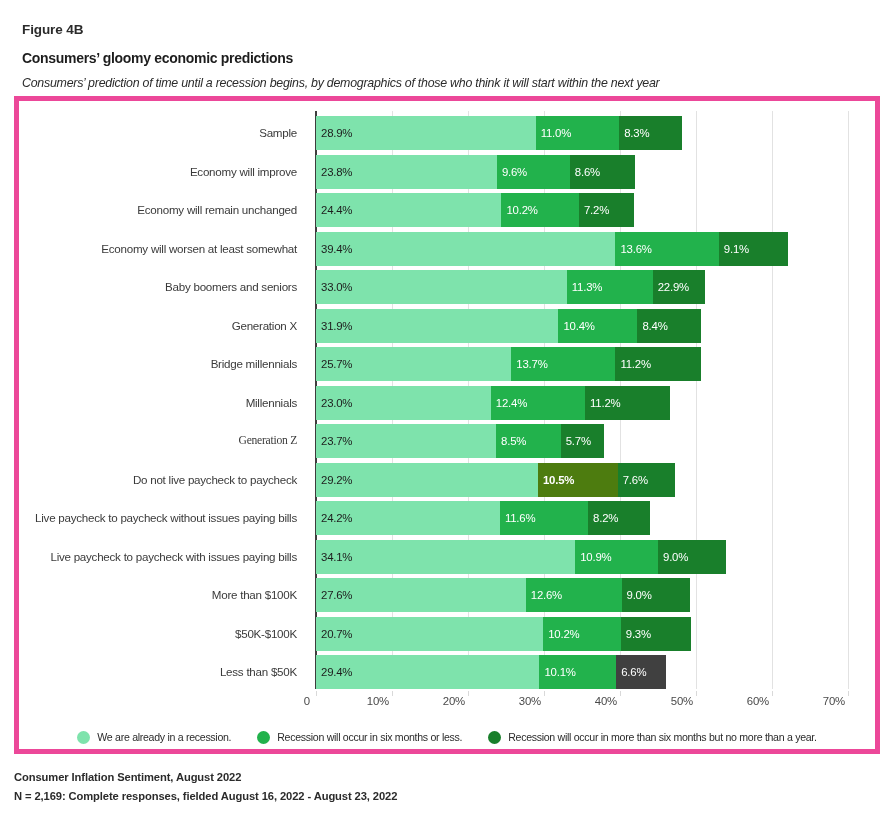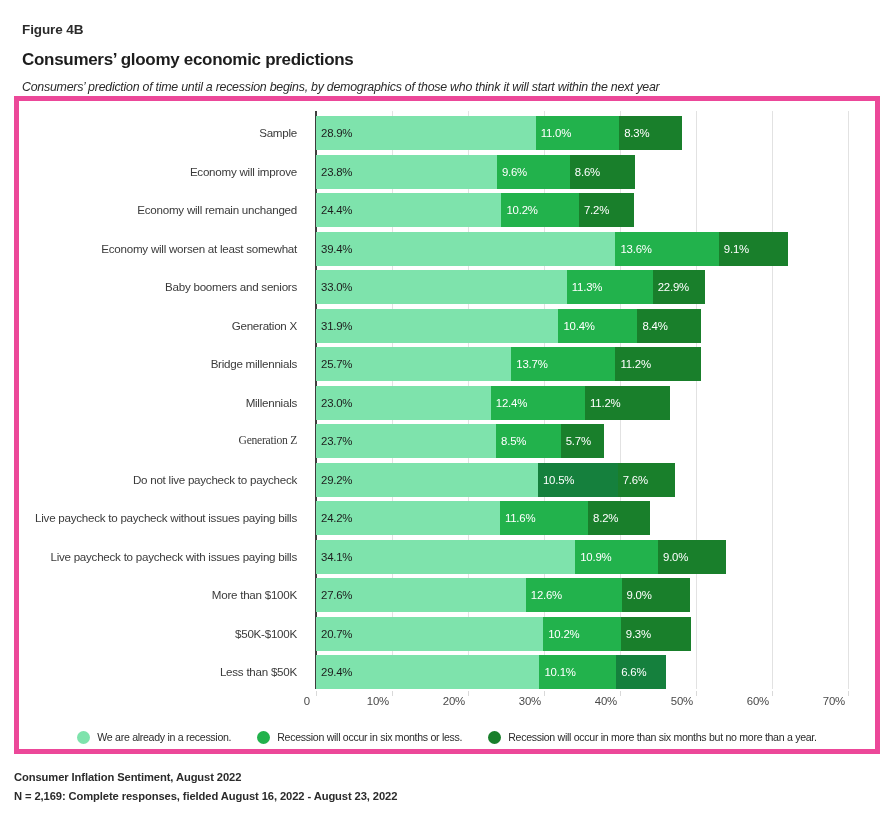--- a/index.html
+++ b/index.html
@@ -29,21 +29,21 @@
     padding: 14px 0 0 14px;
   }
   .fig-label {
     font-size: 13.5px;
     font-weight: bold;
     color: #2b2b2b;
     letter-spacing: -0.1px;
     margin-bottom: 13px;
   }
   .fig-title {
-    font-size: 17px;
+    font-size: 14px;
     font-weight: bold;
     color: #1d1d1d;
     letter-spacing: -0.3px;
     margin-bottom: 10px;
   }
   .fig-subtitle {
     font-size: 12.4px;
     font-style: italic;
     color: #2b2b2b;
     letter-spacing: -0.25px;
@@ -364,21 +364,21 @@
                 <span>5.7%</span>
               </div>
             </div>
           </div>
           <div class="row" style="top: 351.5px;">
             <div class="row-label" style="right: 569px;">Do not live paycheck to paycheck</div>
             <div class="bar-track" style="left: 297px;">
               <div class="seg s1" style="left: 0px; width: 221.92px; background: rgb(126, 227, 172);">
                 <span>29.2%</span>
               </div>
-              <div class="seg s2" style="left: 221.92px; width: 79.8px; background: #15803d;">
+              <div class="seg s2" style="left: 221.92px; width: 79.8px; background: #4d7c0f; font-weight: bold;">
                 <span>10.5%</span>
               </div>
               <div class="seg s3" style="left: 301.72px; width: 57.76px; background: rgb(25, 127, 43);">
                 <span>7.6%</span>
               </div>
             </div>
           </div>
           <div class="row" style="top: 390px;">
             <div class="row-label" style="right: 569px;">Live paycheck to paycheck without issues paying bills</div>
             <div class="bar-track" style="left: 297px;">
@@ -437,21 +437,21 @@
           </div>
           <div class="row" style="top: 544px;">
             <div class="row-label" style="right: 569px;">Less than $50K</div>
             <div class="bar-track" style="left: 297px;">
               <div class="seg s1" style="left: 0px; width: 223.44px; background: rgb(126, 227, 172);">
                 <span>29.4%</span>
               </div>
               <div class="seg s2" style="left: 223.44px; width: 76.76px; background: rgb(34, 178, 76);">
                 <span>10.1%</span>
               </div>
-              <div class="seg s3" style="left: 300.2px; width: 50.16px; background: #15803d;">
+              <div class="seg s3" style="left: 300.2px; width: 50.16px; background: #404040;">
                 <span>6.6%</span>
               </div>
             </div>
           </div>
         </div>
       <div class="xaxis" id="xaxis">
           <div class="xtick-mark" style="left: 297px;"></div>
           <div class="xtick zero" style="left: 297px;">0</div>
           <div class="xtick-mark" style="left: 373px;"></div>
           <div class="xtick" style="left: 373px;">10%</div>

